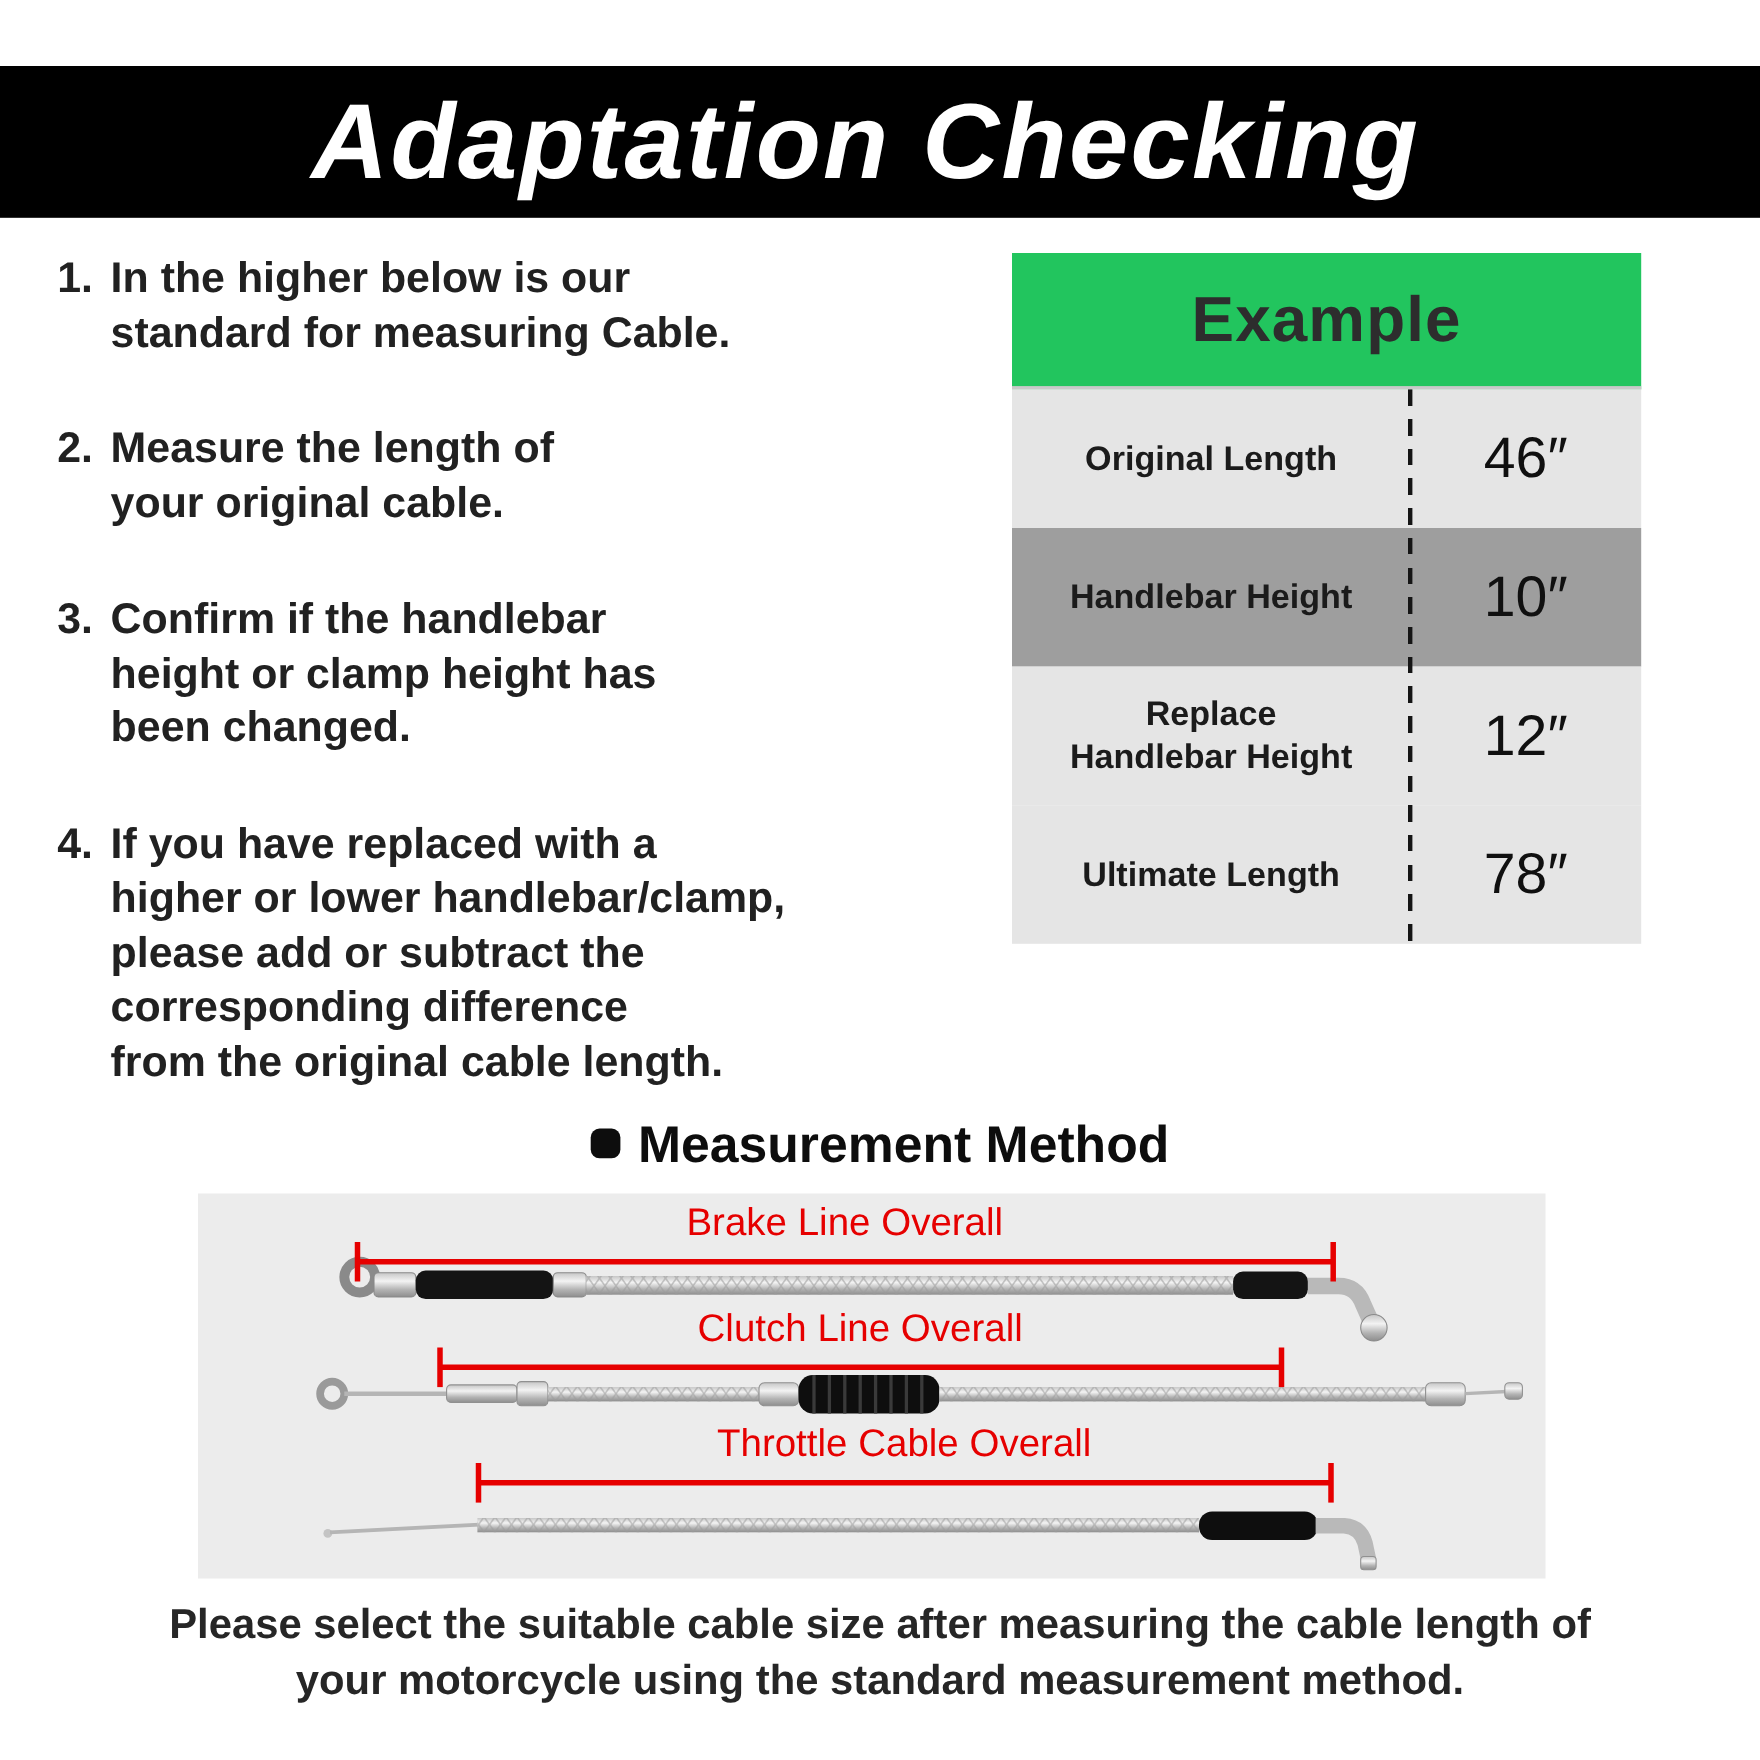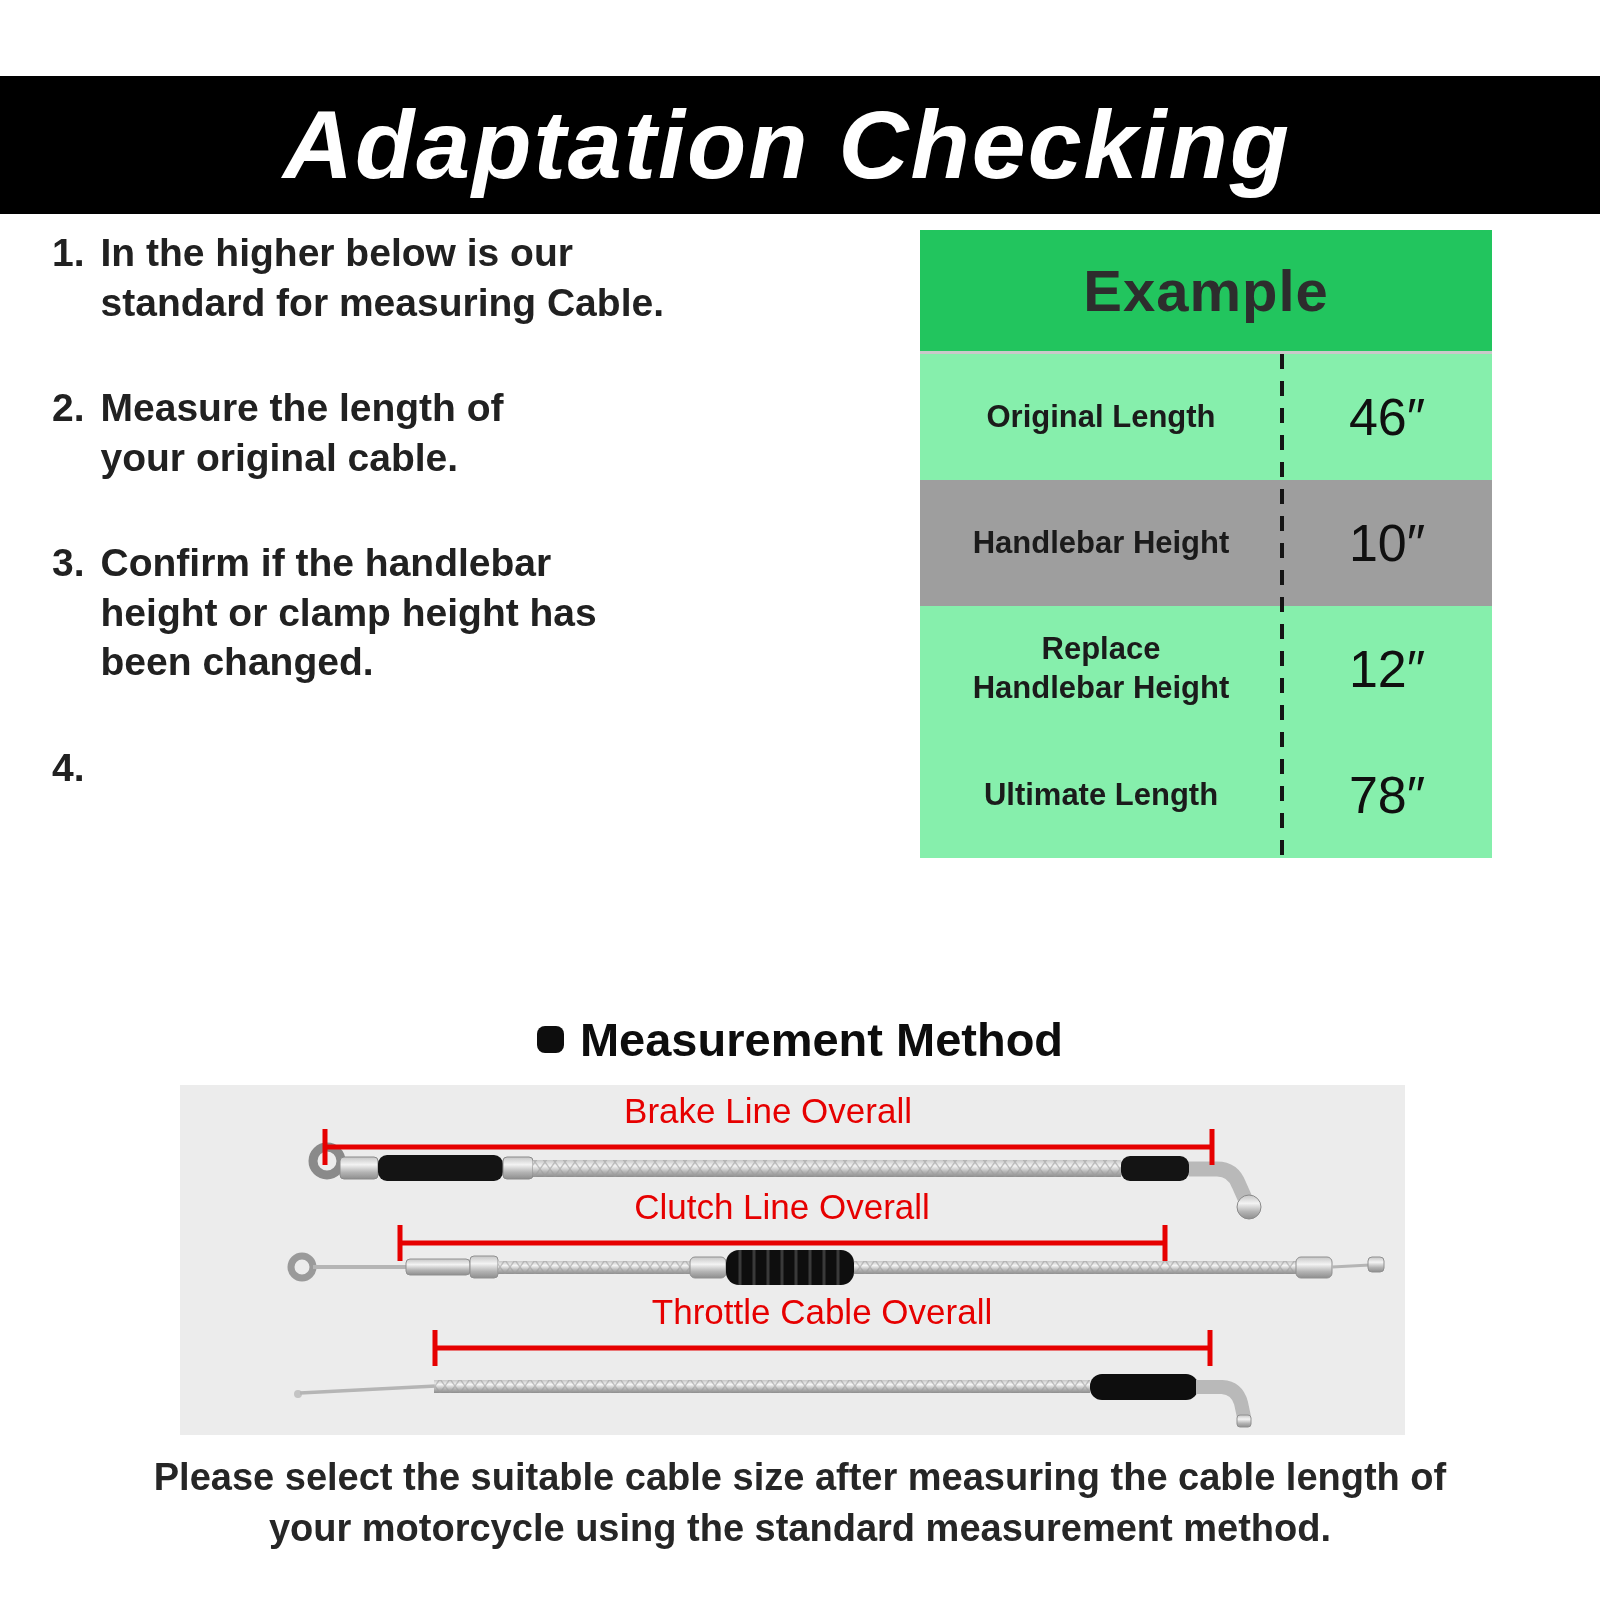--- a/index.html
+++ b/index.html
@@ -4,21 +4,21 @@
 <style>
   * { margin:0; padding:0; box-sizing:border-box; }
   html,body { background:#ffffff; }
   .page {
     position:relative; width:1600px; height:1600px; background:#ffffff;
     font-family:"Liberation Sans", sans-serif; overflow:hidden;
   }
   
   .banner {
     position:absolute; left:0; top:60px; width:1600px; height:138px;
-    background:#000000; display:flex; align-items:center; justify-content:center;margin-top:16px;
+    background:#000000; display:flex; align-items:center; justify-content:center;
   }
   .banner h1 {
     color:#ffffff; font-style:italic; font-weight:bold; font-size:97px;
     letter-spacing:2px; padding-right:26px; white-space:nowrap;
   }
   
   .instructions { position:absolute; left:52px; top:228px; width:760px; list-style:none; }
   .instr-item {
     display:flex; gap:16px; margin-bottom:56px;
     font-size:39px; font-weight:bold; color:#212121; line-height:1.27;
@@ -27,21 +27,21 @@
   .instr-text { white-space:pre-line; }
   
   .example-table { position:absolute; left:920px; top:230px; width:572px; }
   .table-title {
     height:124px; background:#22c55e; display:flex; align-items:center; justify-content:center;
     font-size:58px; font-weight:bold; color:#2d2d2d; letter-spacing:1px;
     border-bottom:3px solid #c9c9c9;
   }
   .table-body { position:relative; }
   .t-row { height:126px; display:flex; align-items:center; }
-  .t-row.light { background:#86efac; }
+  .t-row.light { background:#e5e5e5; }
   .t-row.dark  { background:#9e9e9e; }
   .t-label {
     width:362px; text-align:center; font-size:31px; font-weight:bold;
     color:#1b1b1b; white-space:pre-line; line-height:1.25; padding:0 10px;
   }
   .t-value { flex:1; text-align:center; font-size:52px; font-weight:normal; color:#101010; }
   .dash-line {
     position:absolute; left:360px; top:0; bottom:0; width:4px;
     background:repeating-linear-gradient(to bottom, #151515 0 15px, transparent 15px 27px);
   }
@@ -86,20 +86,25 @@
 your original cable.</span>
     </li>
     <li class="instr-item">
       <span class="instr-num">3.</span>
       <span class="instr-text">Confirm if the handlebar
 height or clamp height has
 been changed.</span>
     </li>
     <li class="instr-item">
       <span class="instr-num">4.</span>
+      <span class="instr-text">If you have replaced with a
+higher or lower handlebar/clamp,
+please add or subtract the
+corresponding difference
+from the original cable length.</span>
     </li>
   </ol>
 
   <div class="example-table">
     <div class="table-title">Example</div>
     <div class="table-body">
       <div class="t-row light">
         <div class="t-label">Original Length</div>
         <div class="t-value">46″</div>
       </div>

